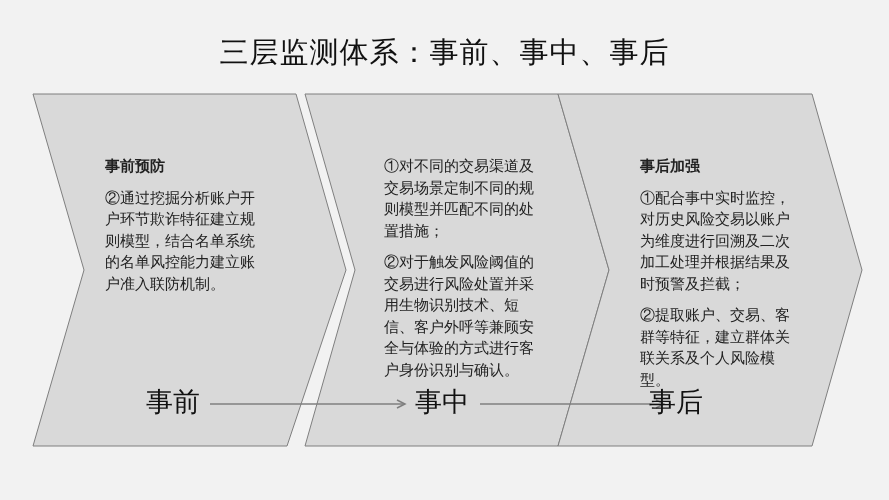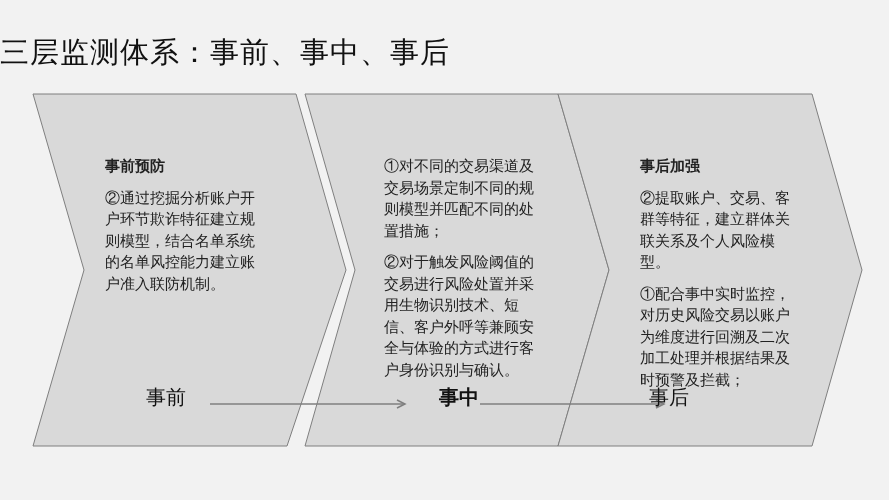--- a/index.html
+++ b/index.html
@@ -1,23 +1,23 @@
 <!DOCTYPE html>
 <html><head>
   <meta charset="utf-8">
   <style>
     html, body { margin:0; padding:0; }
     body { width:889px; height:500px; background:#f2f2f2; position:relative; overflow:hidden;
       font-family:"DejaVu Serif","Liberation Serif",serif; color:#111; }
-    .title { position:absolute; top:33px; left:0; width:889px; text-align:left; font-size:29px; letter-spacing:1px; font-family:"DejaVu Sans","Liberation Sans",sans-serif; }
+    .title { position:absolute; top:33px; left:0; width:889px; text-align:center; font-size:29px; letter-spacing:1px; font-family:"DejaVu Sans","Liberation Sans",sans-serif; }
     svg.shapes { position:absolute; left:0; top:0; }
     .block { position:absolute; top:146px; font-size:15px; line-height:21.5px; color:#222; }
     .block .head { font-weight:bold; }
     .block p { margin:10px; }
-    .stage { position:absolute; top:384px; font-size:20px; font-family:"DejaVu Sans","Liberation Sans",sans-serif; }
+    .stage { position:absolute; top:384px; font-size:27px; font-family:"DejaVu Sans","Liberation Sans",sans-serif; }
   </style>
 </head>
 <body>
 
 <div class="title">三层监测体系：事前、事中、事后</div>
 
 <svg class="shapes" width="889" height="500">
   <polygon points="33,94 296,94 346,270 287,446 33,446 84,270" fill="#d9d9d9" stroke="#7f7f7f" stroke-width="1"></polygon>
   <polygon points="296,94 549,94 600,270 549,446 296,446 346,270" fill="#d9d9d9" stroke="#7f7f7f" stroke-width="1" transform="translate(9,0)"></polygon>
   <polygon points="558,94 812,94 862,270 812,446 558,446 609,270" fill="#d9d9d9" stroke="#7f7f7f" stroke-width="1"></polygon>
@@ -36,19 +36,19 @@
   <p>②通过挖掘分析账户开户环节欺诈特征建立规则模型，结合名单系统的名单风控能力建立账户准入联防机制。</p>
 </div>
 
 <div class="block" style="left:374px;width:182px;">
   <p>①对不同的交易渠道及交易场景定制不同的规则模型并匹配不同的处置措施；</p>
   <p>②对于触发风险阈值的交易进行风险处置并采用生物识别技术、短信、客户外呼等兼顾安全与体验的方式进行客户身份识别与确认。</p>
 </div>
 
 <div class="block" style="left:630px;width:182px;">
   <p class="head">事后加强</p>
+  <p>①配合事中实时监控，对历史风险交易以账户为维度进行回溯及二次加工处理并根据结果及时预警及拦截；</p>
   <p>②提取账户、交易、客群等特征，建立群体关联关系及个人风险模型。</p>
-  <p>①配合事中实时监控，对历史风险交易以账户为维度进行回溯及二次加工处理并根据结果及时预警及拦截；</p>
 </div>
 
 <div class="stage" style="left:146px;">事前</div>
-<div class="stage" style="left:439px;font-weight:bold;">事中</div>
+<div class="stage" style="left:415px;">事中</div>
 <div class="stage" style="left:649px;">事后</div>
 
 </body></html>

